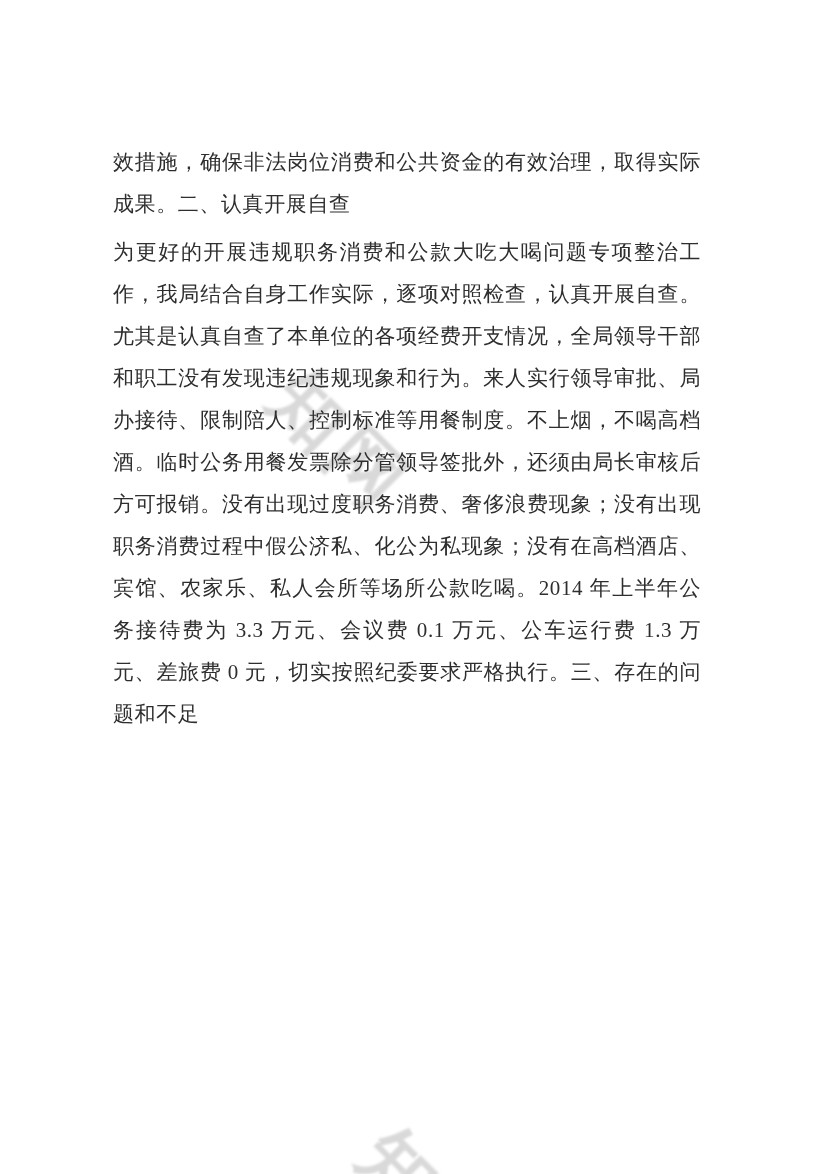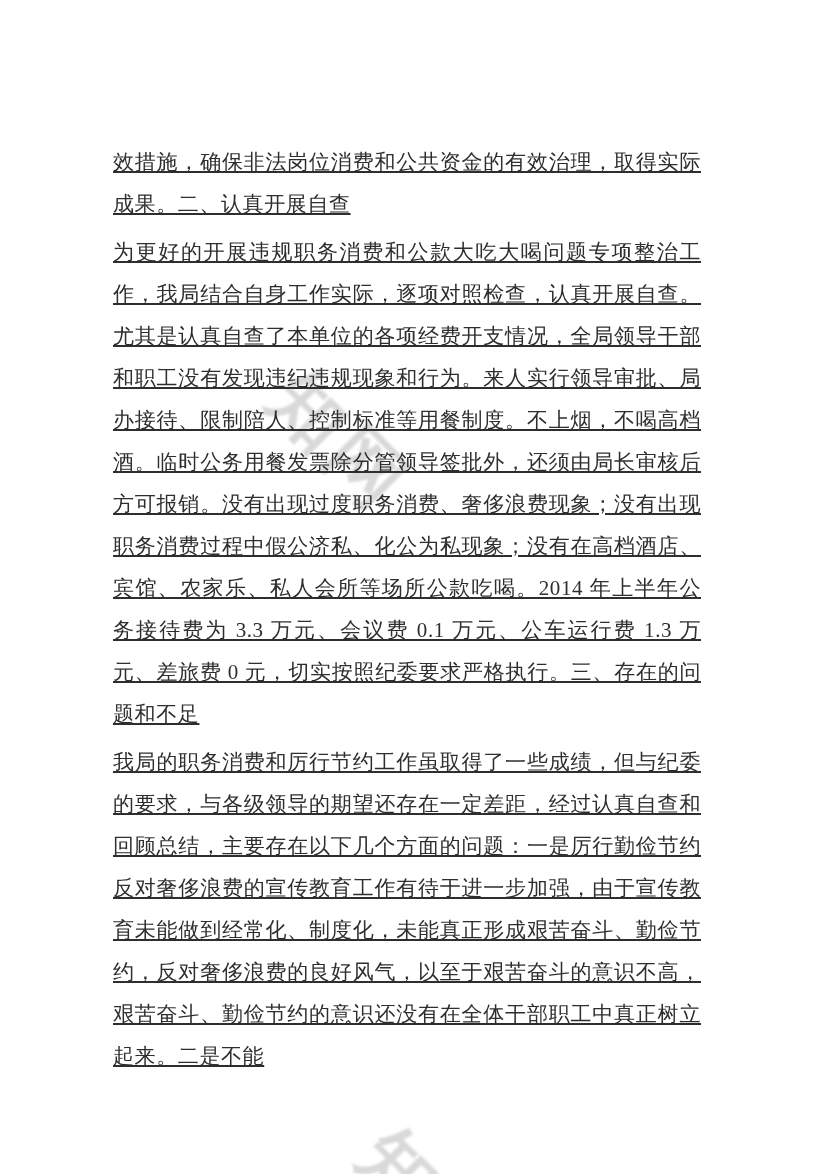--- a/index.html
+++ b/index.html
@@ -23,21 +23,20 @@
     width: 604px;
     color: #2e2e2e;
     font-size: 21px;
     line-height: 42px;
     letter-spacing: 0.6px;
     text-align: justify;
   }
   .content p {
     margin: 0 16px 6px 0;
     word-break: break-all;
-    text-decoration: underline;
   }
   .watermark {
     position: absolute;
     color: rgba(120, 120, 120, 0.28);
     font-size: 74px;
     font-weight: bold;
     letter-spacing: 6px;
     white-space: nowrap;
     pointer-events: none;
     user-select: none;
@@ -59,18 +58,17 @@
 </head>
 <body>
 
 <div class="page">
 
   <div class="watermark center">知网</div>
 
   <div class="content">
     <p>效措施，确保非法岗位消费和公共资金的有效治理，取得实际成果。二、认真开展自查</p>
     <p>为更好的开展违规职务消费和公款大吃大喝问题专项整治工作，我局结合自身工作实际，逐项对照检查，认真开展自查。尤其是认真自查了本单位的各项经费开支情况，全局领导干部和职工没有发现违纪违规现象和行为。来人实行领导审批、局办接待、限制陪人、控制标准等用餐制度。不上烟，不喝高档酒。临时公务用餐发票除分管领导签批外，还须由局长审核后方可报销。没有出现过度职务消费、奢侈浪费现象；没有出现职务消费过程中假公济私、化公为私现象；没有在高档酒店、宾馆、农家乐、私人会所等场所公款吃喝。2014 年上半年公务接待费为 3.3 万元、会议费 0.1 万元、公车运行费 1.3 万元、差旅费 0 元，切实按照纪委要求严格执行。三、存在的问题和不足</p>
-    <p>我局的职务消费和厉行节约工作虽取得了一些成绩，但与纪委的要求，与各级领导的期望还存在一定差距，经过认真自查和回顾总结，主要存在以下几个方面的问题：一是厉行勤俭节约反对奢侈浪费的宣传教育工作有待于进一步加强，由于宣传教育未能做到经常化、制度化，未能真正形成艰苦奋斗、勤俭节约，反对奢侈浪费的良好风气，以至于艰苦奋斗的意识不高，艰苦奋斗、勤俭节约的意识还没有在全体干部职工中真正树立起来。二是不能</p>
   </div>
 
   <div class="watermark bottom">知网</div>
 
 </div>
 
 </body></html>

